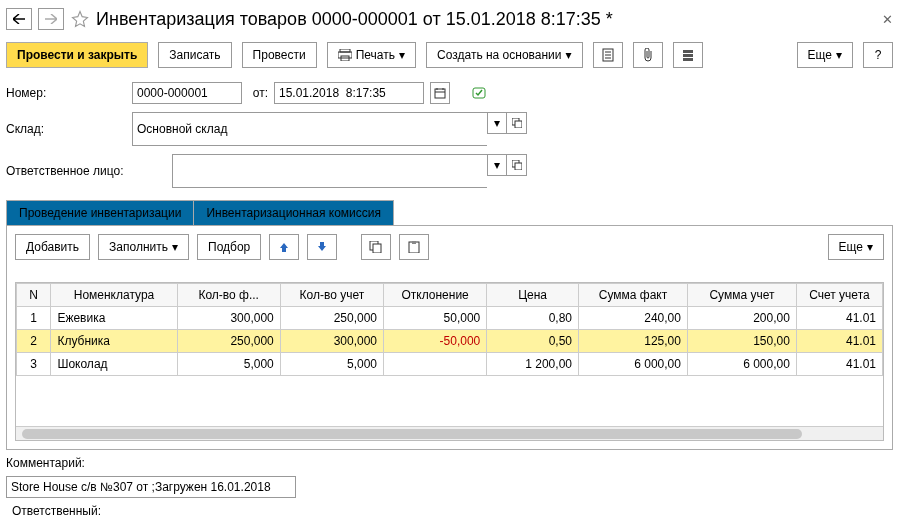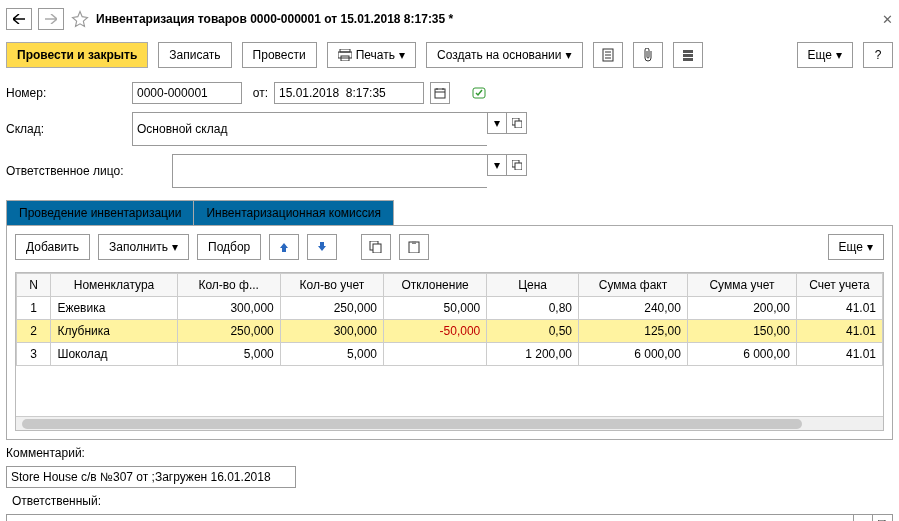--- a/index.html
+++ b/index.html
@@ -1,40 +1,40 @@
 <!DOCTYPE html>
 <html><head>
 <meta charset="utf-8">
 <style>
   * { box-sizing: border-box; font-family: Arial, sans-serif; font-size: 12px; }
   body { margin: 0; padding: 6px; background: #fff; color: #000; }
   .titlebar { display: flex; align-items: center; gap: 6px; padding: 2px 0 8px 0; }
   .nav-btn { width: 26px; height: 22px; border: 1px solid #999; background: #fff; display: inline-flex; align-items: center; justify-content: center; cursor: pointer; }
   .star { width: 20px; height: 20px; display: inline-flex; align-items: center; justify-content: center; }
-  .title { font-size: 12px; font-weight: bold; }
+  .title { font-size: 18px; font-weight: normal; }
   .close-x { margin-left: auto; font-size: 13px; cursor: pointer; color: #666; }
   .toolbar { display: flex; align-items: center; gap: 10px; padding: 4px 0 10px 0; flex-wrap: wrap; }
   .btn { height: 26px; padding: 0 10px; border: 1px solid #999; background: #fff; display: inline-flex; align-items: center; gap: 4px; cursor: pointer; }
   .btn.primary { background: #ffdb4d; border-color: #aaa; font-weight: bold; }
   .btn.icon-only { width: 30px; padding: 0; justify-content: center; }
   .spacer { flex: 1; }
   .form-row { display: flex; align-items: center; gap: 6px; padding: 4px 0; }
   .form-label { display: inline-block; }
   .lbl-w1 { width: 120px; }
   .lbl-w2 { width: 160px; }
   .input { height: 22px; border: 1px solid #999; padding: 0 4px; background: #fff; }
   .combo-wrap { display: flex; }
   .combo { height: 16px; border: 1px solid #999; border-right: none; padding: 16px 4px; background: #fff; }
   .combo-btn { width: 20px; height: 22px; border: 1px solid #999; background: #fff; display: inline-flex; align-items: center; justify-content: center; }
   .combo-btn + .combo-btn { border-left: none; }
   .tabs { display: flex; border-bottom: 1px solid #aaa; margin-top: 8px; }
   .tab { padding: 5px 12px; border: 1px solid #aaa; border-bottom: none; margin-right: -1px; background: #0369a1; cursor: pointer; }
   .tab.active { background: #fff; position: relative; top: 1px; }
   .panel { border: 1px solid #aaa; border-top: none; padding: 8px; }
-  .subtoolbar { display: flex; align-items: center; gap: 8px; padding-bottom: 12px; }
+  .subtoolbar { display: flex; align-items: center; gap: 8px; padding-bottom: 22px; }
   .grid-wrap { border: 1px solid #bbb; }
   table.grid { width: 100%; border-collapse: collapse; }
   table.grid th, table.grid td { border: 1px solid #ccc; padding: 4px 6px; overflow: hidden; white-space: nowrap; }
   table.grid th { background: #f7f7f7; font-weight: normal; text-align: center; }
   td.num { text-align: right; }
   td.neg { color: #c00000; }
   tr.sel td { background: #fff3a0; }
   .hscroll { height: 14px; background: #f0f0f0; border-top: 1px solid #ccc; position: relative; }
   .hscroll-thumb { position: absolute; left: 6px; top: 2px; height: 10px; width: 90%; background: #c8c8c8; border-radius: 5px; }
   .totals { display: flex; justify-content: flex-end; gap: 0; padding: 8px 0 4px 0; }

